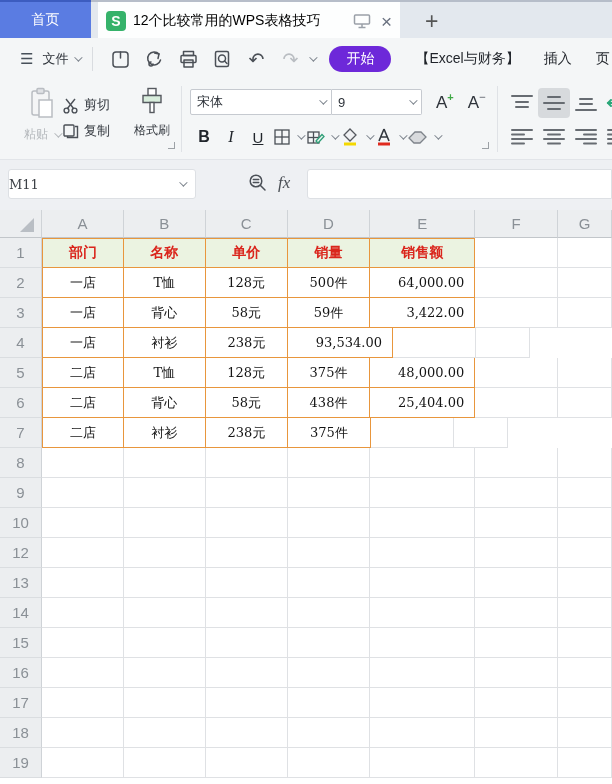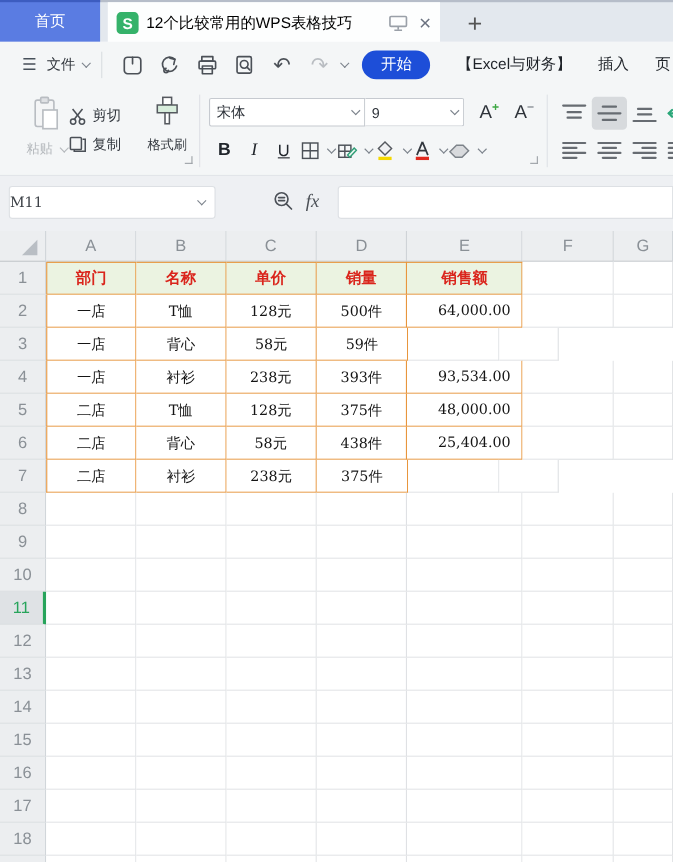--- a/index.html
+++ b/index.html
@@ -26,21 +26,21 @@
   .caret { display:inline-block; width:6px; height:6px; border-right:1.4px solid #7c838c;
     border-bottom:1.4px solid #7c838c; transform:rotate(45deg) translateY(-2px); margin-left:6px; }
   .vsep { width:1px; height:24px; background:#d9dce0; margin:0 10px 0 12px; }
   .tb-ic { display:flex; align-items:center; justify-content:center; width:34px; height:28px; }
   .tb-ic svg { stroke:#4b5057; fill:none; stroke-width:1.5; stroke-linecap:round; stroke-linejoin:round; }
   .uglyph { font-size:19px; color:#4b5057; width:34px; text-align:center; }
   .uglyph.dim { color:#b9bdc2; }
   .mini-caret { margin:0 4px 0 2px; }
   .rtabs { display:flex; align-items:center; margin-left:8px; }
   .rtab { font-size:14px; color:#1f2329; margin-left:24px; }
-  .rtab-active { background:#1d4ed8; color:#fff; border-radius:15px; padding:4px 17px; margin-left:2px; }
+  .rtab-active { background:#6d28d9; color:#fff; border-radius:15px; padding:4px 17px; margin-left:2px; }
 
   
   .ribbon { position:relative; height:80px; background:#f4f6f7; border-bottom:1px solid #e2e5e9; }
   .rsep { position:absolute; top:6px; width:1px; height:66px; background:#dfe2e6; }
   .paste-blk { position:absolute; left:16px; top:7px; width:52px; text-align:center; }
   .paste-lbl { color:#b3b7bb; font-size:12px; margin-top:3px; }
   .cutcopy { position:absolute; left:62px; top:12px; }
   .cc-row { display:flex; align-items:center; height:26px; }
   .cc-row svg { stroke:#4b5057; fill:none; stroke-width:1.4; }
   .cc-lbl { font-size:13px; color:#33383f; margin-left:5px; }
@@ -391,29 +391,29 @@
         <div class="gcell tcell td num" style="width: 105px;">64,000.00</div>
         <div class="gcell" style="width: 83px;"></div>
         <div class="gcell" style="width: 54px;"></div>
       </div>
       <div class="srow" style="height: 30px;">
         <div class="rowh">3</div>
         <div class="gcell tcell td tl" style="width: 82px;">一店</div>
         <div class="gcell tcell td" style="width: 82px;">背心</div>
         <div class="gcell tcell td" style="width: 82px;">58元</div>
         <div class="gcell tcell td" style="width: 83px;">59件</div>
+        <div class="gcell tcell td num" style="width: 105px;">3,422.00</div>
         <div class="gcell" style="width: 83px;"></div>
         <div class="gcell" style="width: 54px;"></div>
       </div>
       <div class="srow" style="height: 30px;">
         <div class="rowh">4</div>
         <div class="gcell tcell td tl" style="width: 82px;">一店</div>
         <div class="gcell tcell td" style="width: 82px;">衬衫</div>
         <div class="gcell tcell td" style="width: 82px;">238元</div>
-        <div class="gcell tcell td" style="width: 83px;">393件</div>
         <div class="gcell tcell td num" style="width: 105px;">93,534.00</div>
         <div class="gcell" style="width: 83px;"></div>
         <div class="gcell" style="width: 54px;"></div>
       </div>
       <div class="srow" style="height: 30px;">
         <div class="rowh">5</div>
         <div class="gcell tcell td tl" style="width: 82px;">二店</div>
         <div class="gcell tcell td" style="width: 82px;">T恤</div>
         <div class="gcell tcell td" style="width: 82px;">128元</div>
         <div class="gcell tcell td" style="width: 83px;">375件</div>
@@ -464,30 +464,20 @@
         <div class="rowh">10</div>
         <div class="gcell" style="width: 82px;"></div>
         <div class="gcell" style="width: 82px;"></div>
         <div class="gcell" style="width: 82px;"></div>
         <div class="gcell" style="width: 83px;"></div>
         <div class="gcell" style="width: 105px;"></div>
         <div class="gcell" style="width: 83px;"></div>
         <div class="gcell" style="width: 54px;"></div>
       </div>
       <div class="srow" style="height: 30px;">
-        <div class="rowh rowh-active">11</div>
-        <div class="gcell" style="width: 82px;"></div>
-        <div class="gcell" style="width: 82px;"></div>
-        <div class="gcell" style="width: 82px;"></div>
-        <div class="gcell" style="width: 83px;"></div>
-        <div class="gcell" style="width: 105px;"></div>
-        <div class="gcell" style="width: 83px;"></div>
-        <div class="gcell" style="width: 54px;"></div>
-      </div>
-      <div class="srow" style="height: 30px;">
         <div class="rowh">12</div>
         <div class="gcell" style="width: 82px;"></div>
         <div class="gcell" style="width: 82px;"></div>
         <div class="gcell" style="width: 82px;"></div>
         <div class="gcell" style="width: 83px;"></div>
         <div class="gcell" style="width: 105px;"></div>
         <div class="gcell" style="width: 83px;"></div>
         <div class="gcell" style="width: 54px;"></div>
       </div>
       <div class="srow" style="height: 30px;">

